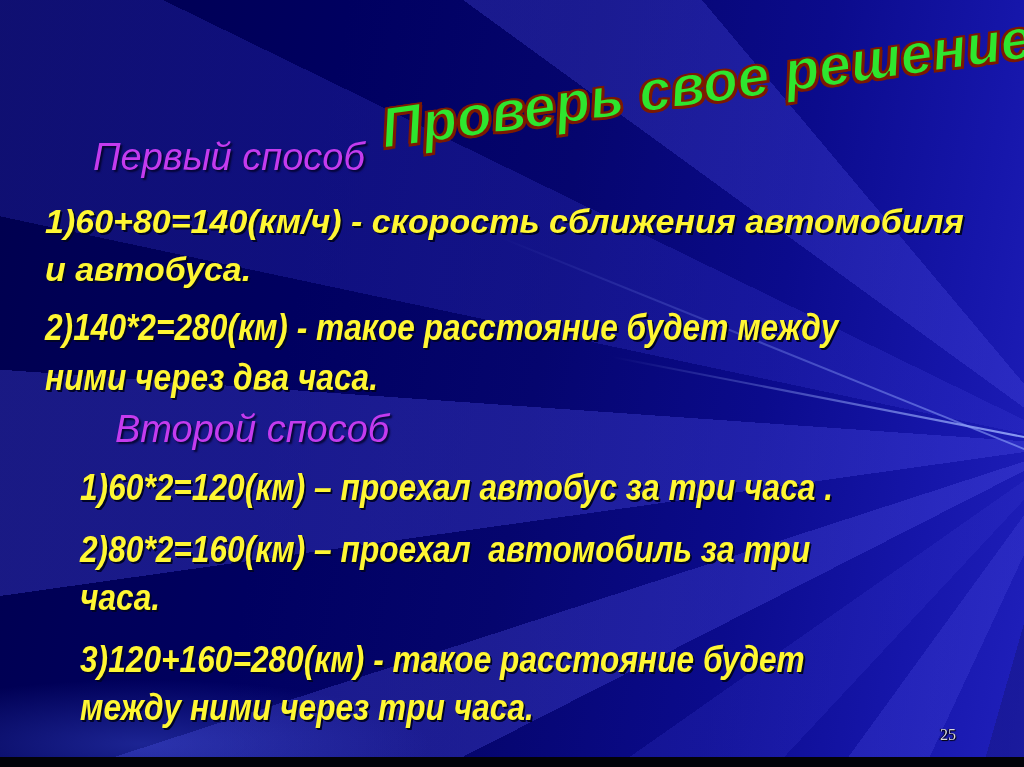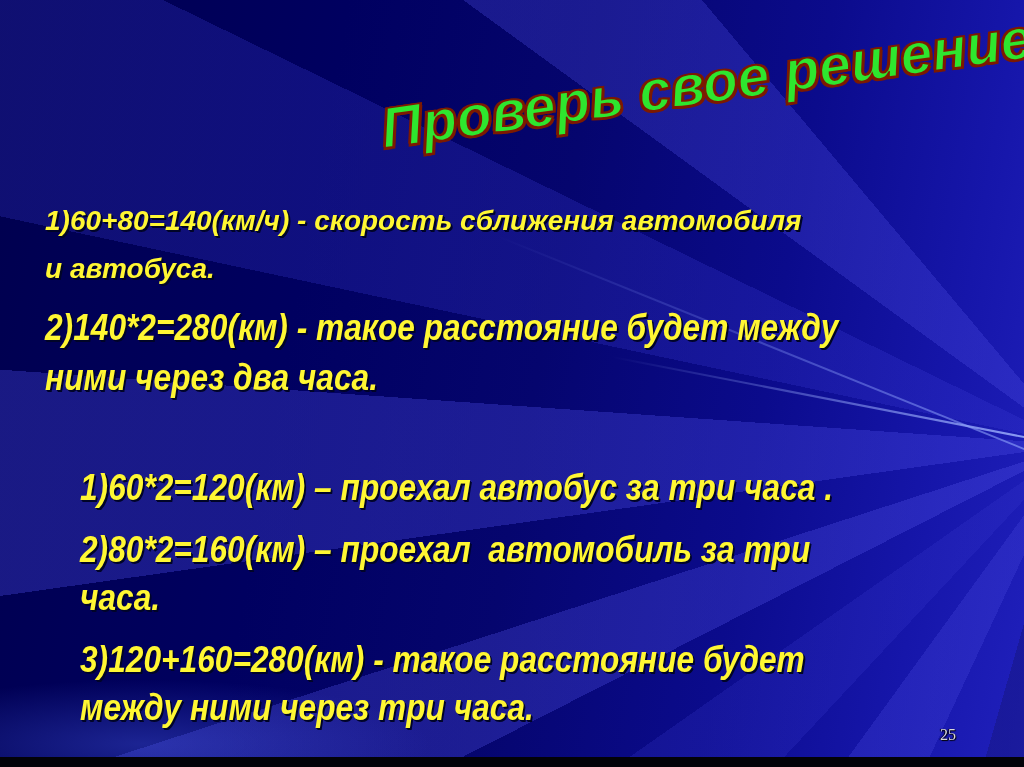--- a/index.html
+++ b/index.html
@@ -84,21 +84,21 @@
     text-shadow: 2px 2px 2px rgba(0,0,30,0.8);
   }
   .h1 { left: 93px;  top: 136px; }
   .h2 { left: 115px; top: 408px; }
 
   .step {
     position: absolute;
     color: var(--body_yellow);
     font-weight: bold;
     font-style: italic;
-    font-size: 28px;
+    font-size: 34px;
     line-height: 48px;
     text-shadow: 2px 2px 0 #000428, 1px 1px 0 #000428;
   }
   .step .line { white-space: pre-wrap; }
   .condensed {
     transform: scaleX(0.88);
     transform-origin: left top;
     font-size: 36px;
   }
   .p1 { left: 45px; top: 197px; }
@@ -139,31 +139,33 @@
 </head>
 <body>
 
 <div class="slide">
 
   <div class="streak streak1"></div>
   <div class="streak streak2"></div>
 
   <h1 class="title">Проверь свое решение.</h1>
 
+  <div class="heading h1">Первый способ</div>
 
   <div class="step p1">
     <div class="line">1)60+80=140(км/ч) - скорость сближения автомобиля</div>
     <div class="line">и автобуса.</div>
   </div>
 
   <div class="step p2 condensed">
     <div class="line">2)140*2=280(км) - такое расстояние будет между</div>
     <div class="line">ними через два часа.</div>
   </div>
 
+  <div class="heading h2">Второй способ</div>
 
   <div class="step i1 condensed">
     <div class="line">1)60*2=120(км) – проехал автобус за три часа .</div>
   </div>
 
   <div class="step i2 condensed">
     <div class="line">2)80*2=160(км) – проехал  автомобиль за три</div>
     <div class="line">часа.</div>
   </div>
 

